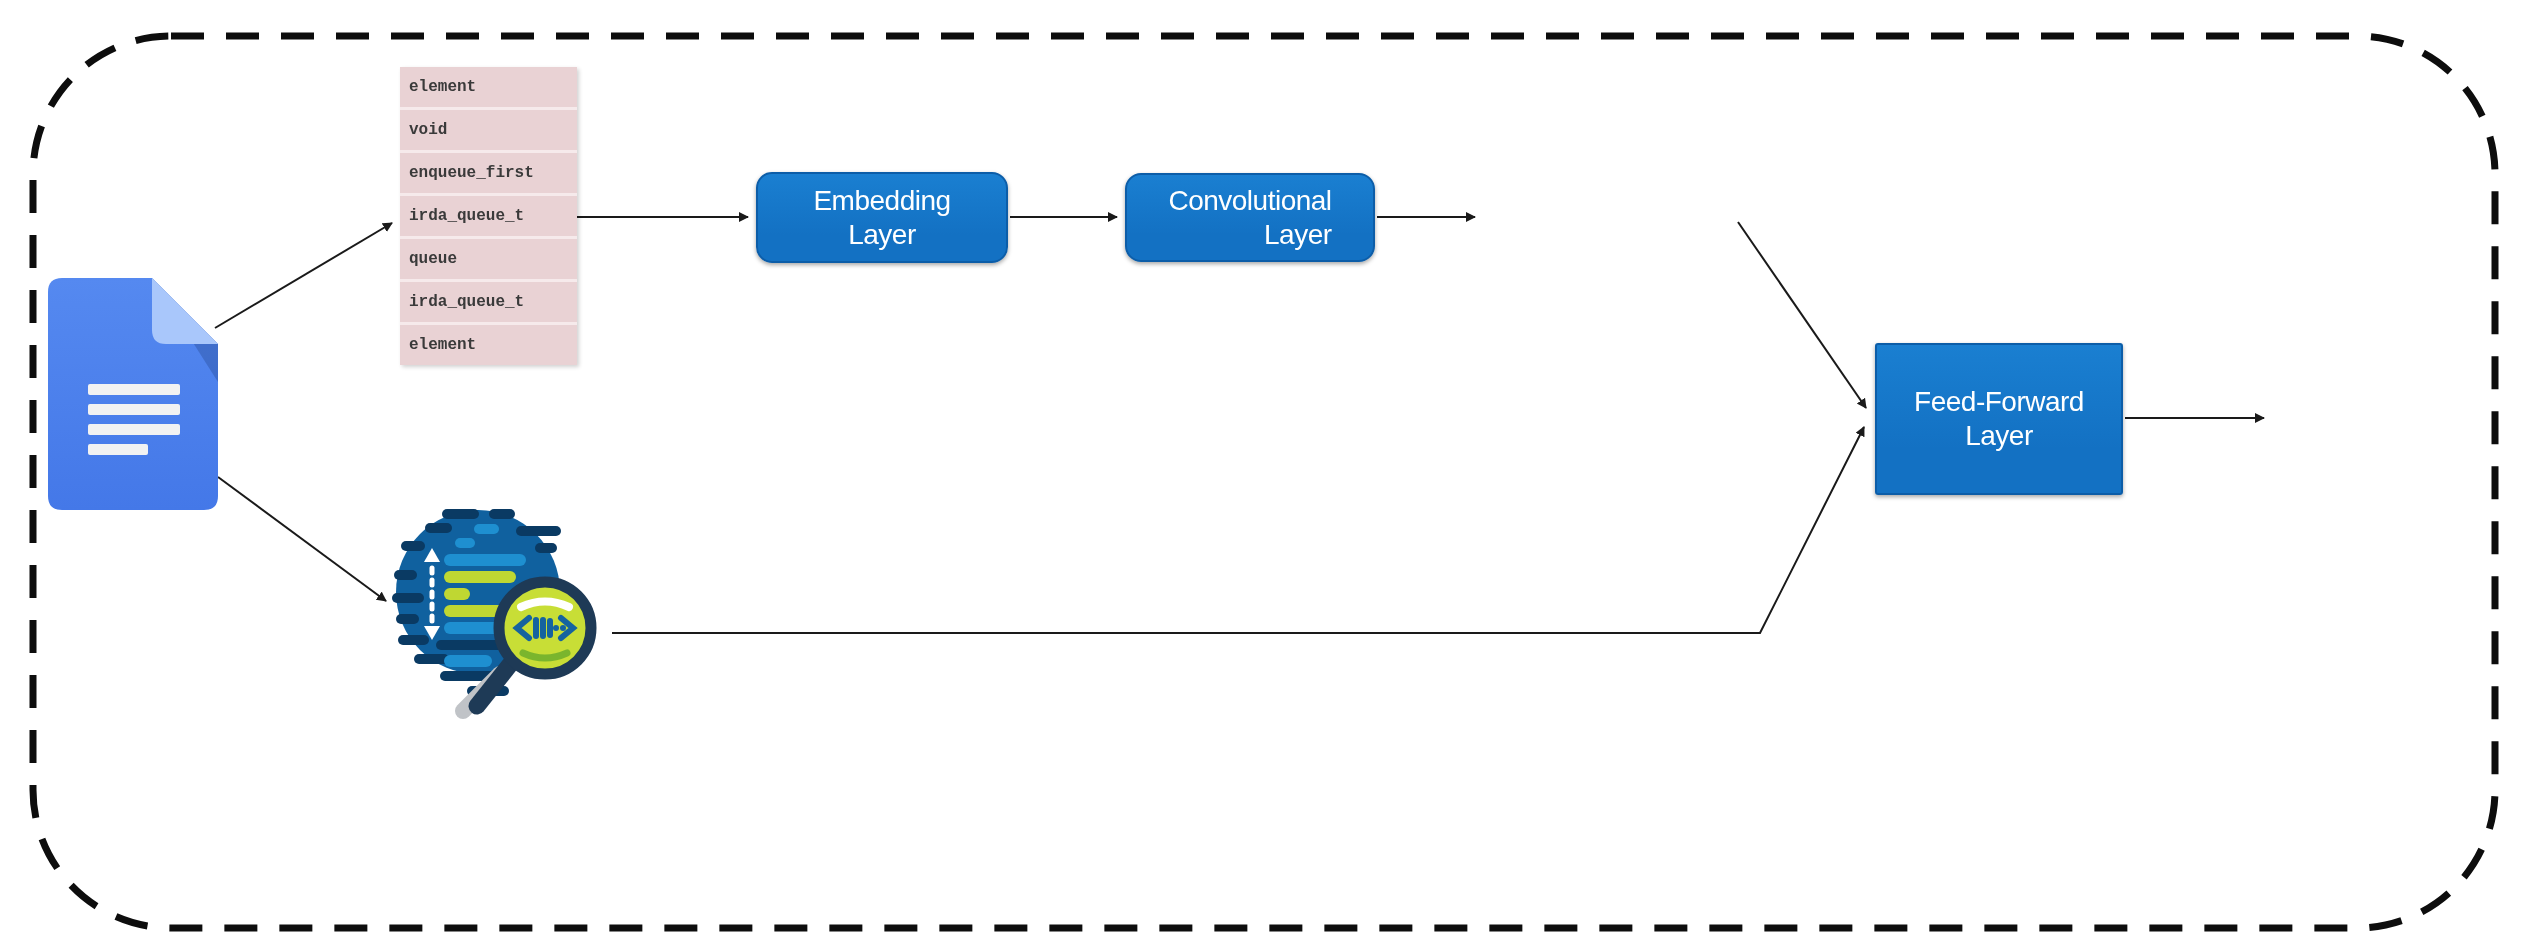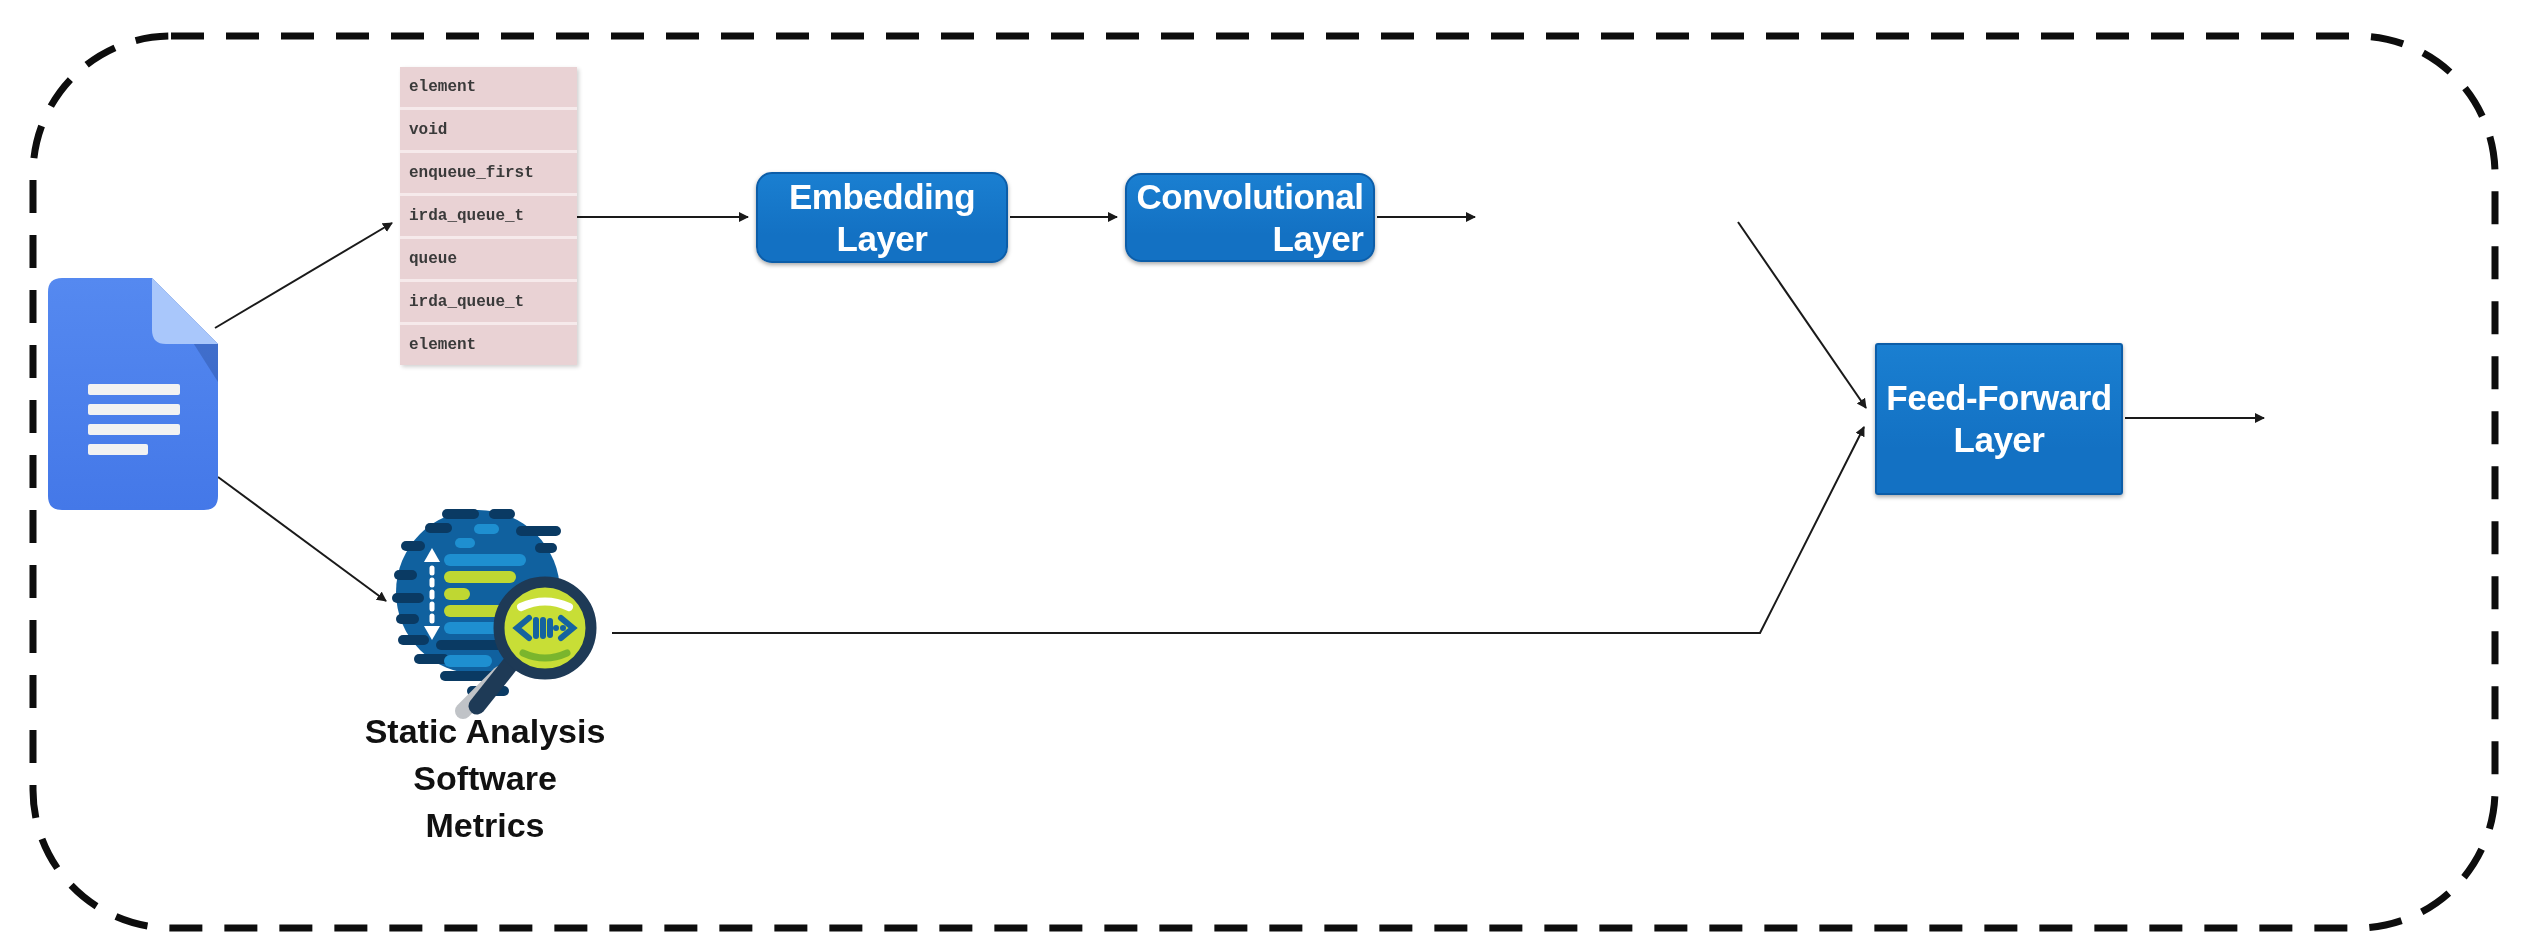--- a/index.html
+++ b/index.html
@@ -12,21 +12,21 @@
   }
   svg.overlay{position:absolute;left:0;top:0;}
   .box{
     position:absolute;
     background:linear-gradient(180deg,#1a7fd1 0%,var(--box-blue,#1371c3) 70%);
     border:2px solid #0c5da8;
     border-radius:16px;
     color:#ffffff;
     display:flex;align-items:center;justify-content:center;
     text-align:center;
-    font-weight:700;font-size:35px;line-height:1.2;
+    font-weight:400;font-size:28px;line-height:1.2;
     white-space:pre-line;
     letter-spacing:-0.5px;
     box-shadow:0 2px 4px rgba(0,0,0,0.35);
     box-sizing:border-box;
   }
   .box.big{border-radius:3px;}
   .label{
     position:absolute;
     font-weight:700;font-size:34px;color:#111111;
     text-align:center;white-space:pre-line;line-height:1.38;
@@ -177,18 +177,15 @@
         <line x1="536" y1="620" x2="536" y2="636"></line>
         <line x1="543" y1="620" x2="543" y2="636"></line>
         <line x1="550" y1="621" x2="550" y2="635"></line>
       </g>
       <g fill="#15639f">
         <circle cx="556" cy="628" r="3"></circle>
         <circle cx="563" cy="628" r="3"></circle>
       </g>
     </svg>
   </div>
-  <div class="label" style="left:330px;top:708px;width:310px;">Static Analysis
-Software
-Metrics</div>
 
 
 </div>
 
 </body></html>

